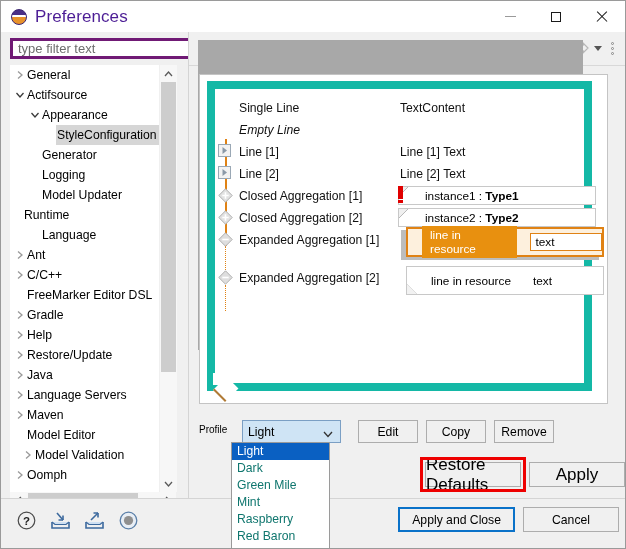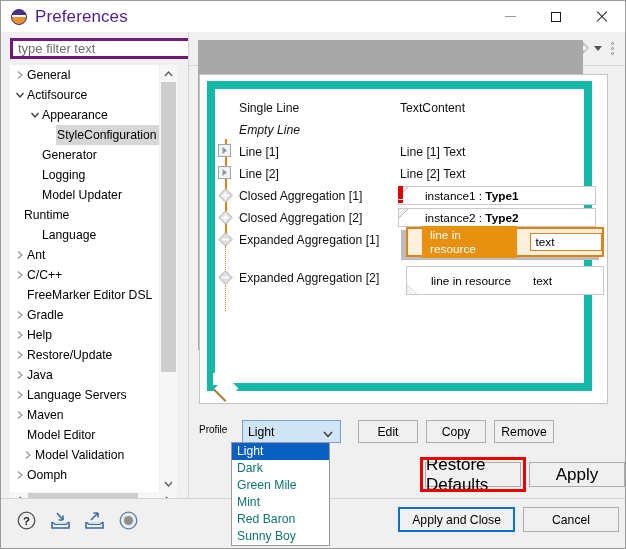--- a/index.html
+++ b/index.html
@@ -598,20 +598,21 @@
     <div class="rbtn">Restore Defaults</div>
     <div class="rbtn">Apply</div>
   </div>
   <div id="red-highlight"></div>
 
   <div id="profile-dropdown">
       <div class="opt sel">Light</div>
       <div class="opt">Dark</div>
       <div class="opt">Green Mile</div>
       <div class="opt">Mint</div>
+      <div class="opt">Raspberry</div>
       <div class="opt">Red Baron</div>
       <div class="opt">Sunny Boy</div>
     </div>
 
   <div id="bottombar">
     <div id="bottom-icons">
       <div class="bicon">
         <svg width="19" height="19" viewBox="0 0 19 19">
           <circle cx="9.5" cy="9.5" r="8.3" fill="none" stroke="#4a4a4a" stroke-width="1.2"></circle>
           <text x="9.5" y="14" text-anchor="middle" font-family="Liberation Sans, sans-serif" font-size="11.5" font-weight="bold" fill="#222">?</text>

